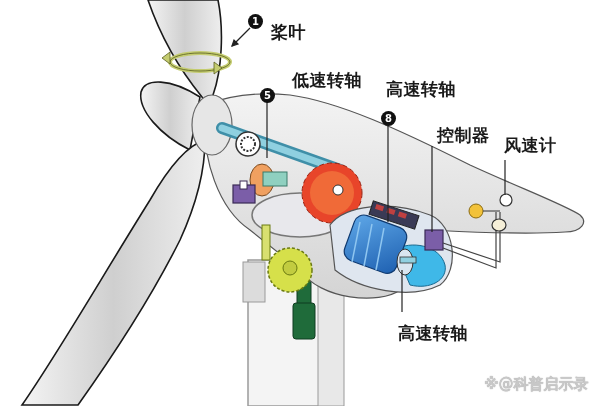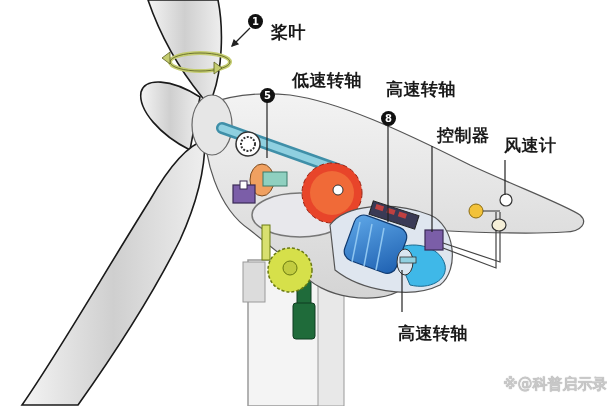--- a/index.html
+++ b/index.html
@@ -127,13 +127,13 @@
 <div class="badge" style="left:260px;top:88px;">5</div>
 <div class="badge" style="left:381px;top:111px;">8</div>
 
 <div class="label" style="left:271px;top:9px;margin-top:12px;">桨叶</div>
 <div class="label" style="left:292px;top:69px;text-align:center;">低速转轴</div>
 <div class="label" style="left:386px;top:78px;">高速转轴</div>
 <div class="label" style="left:437px;top:124px;">控制器</div>
 <div class="label" style="left:504px;top:134px;">风速计</div>
 <div class="label" style="left:398px;top:322px;text-align:right;">高速转轴</div>
 
-<div class="watermark" style="left:484px;top:375px;margin-left:19px;">※@科普启示录</div>
+<div class="watermark" style="left:484px;top:375px;">※@科普启示录</div>
 
 </body></html>

